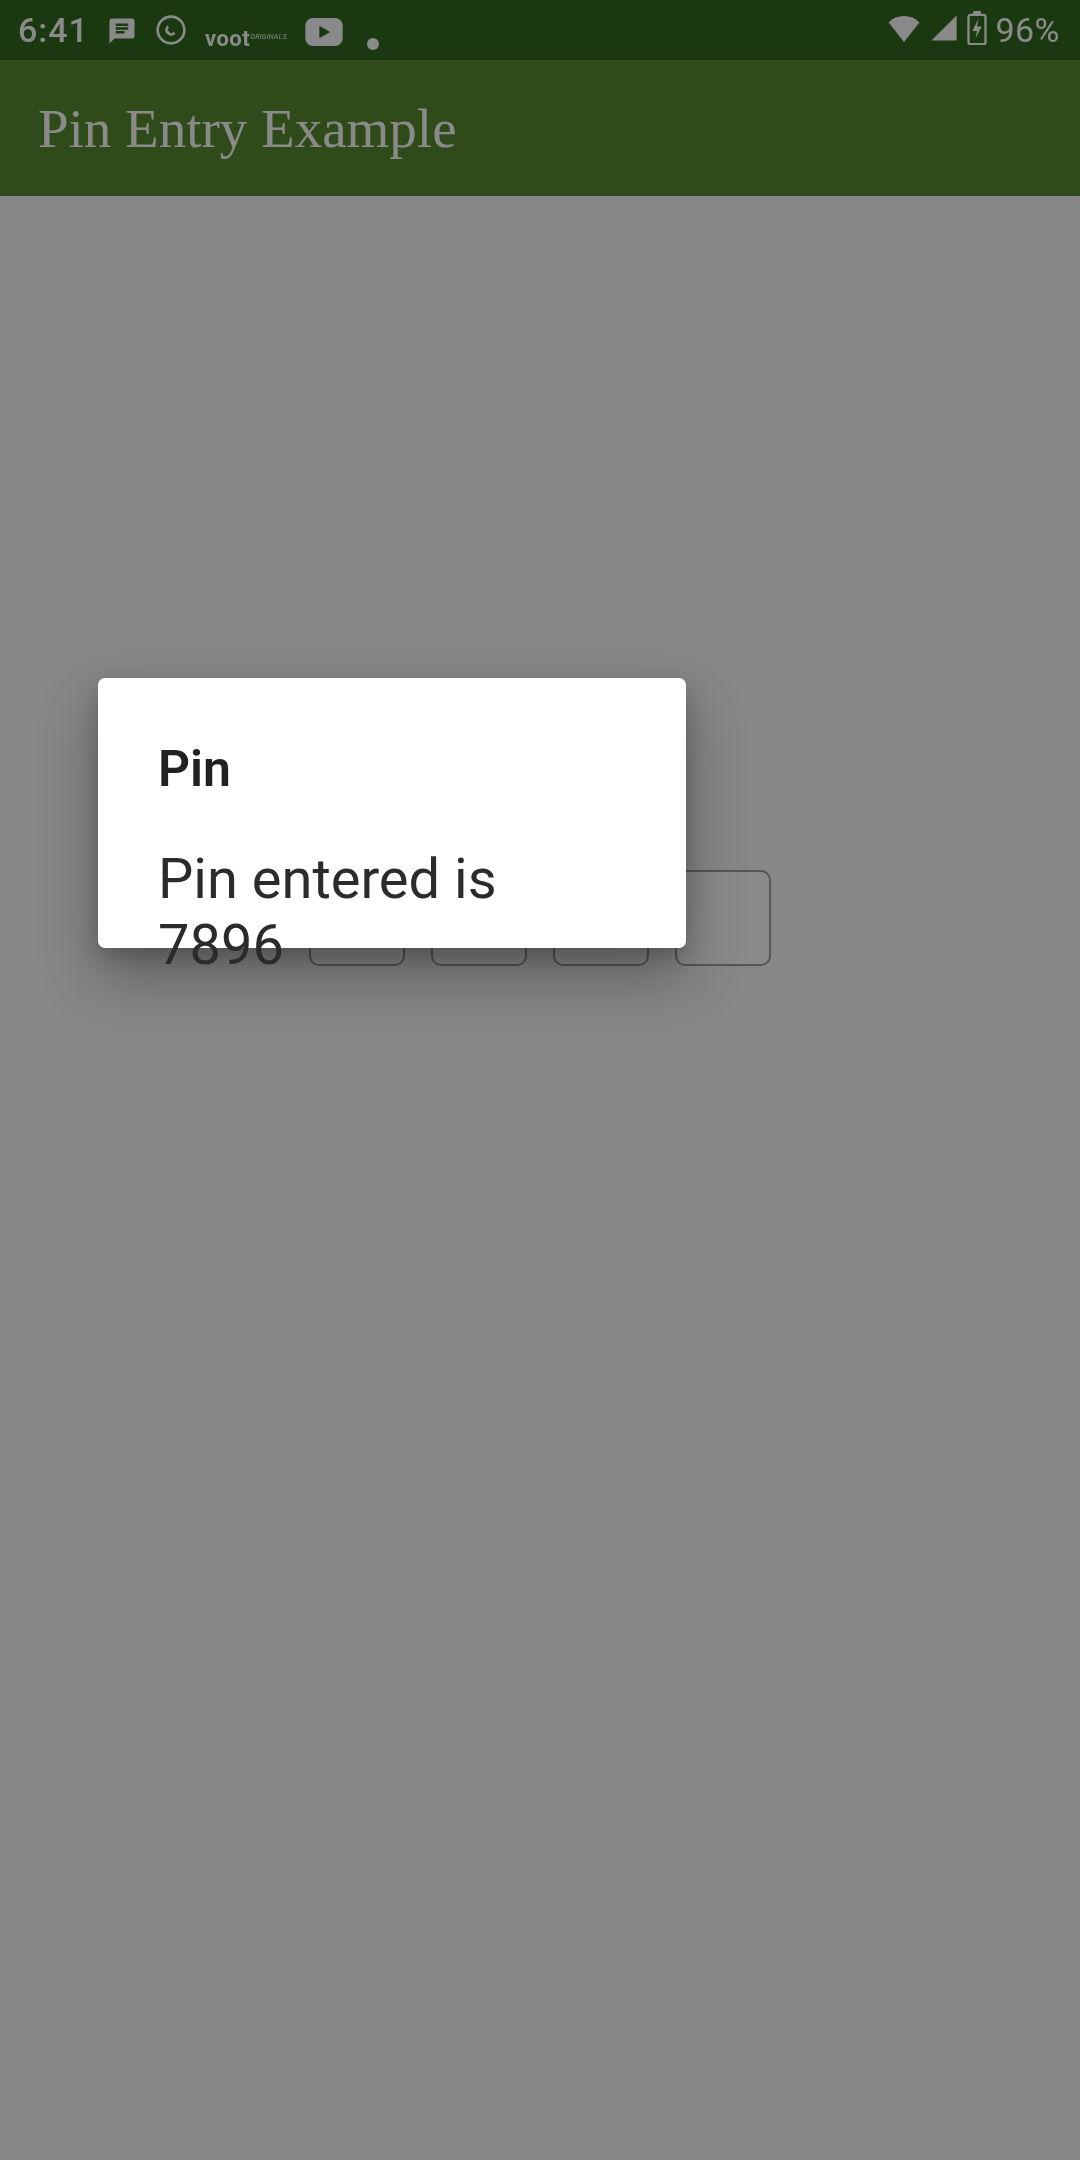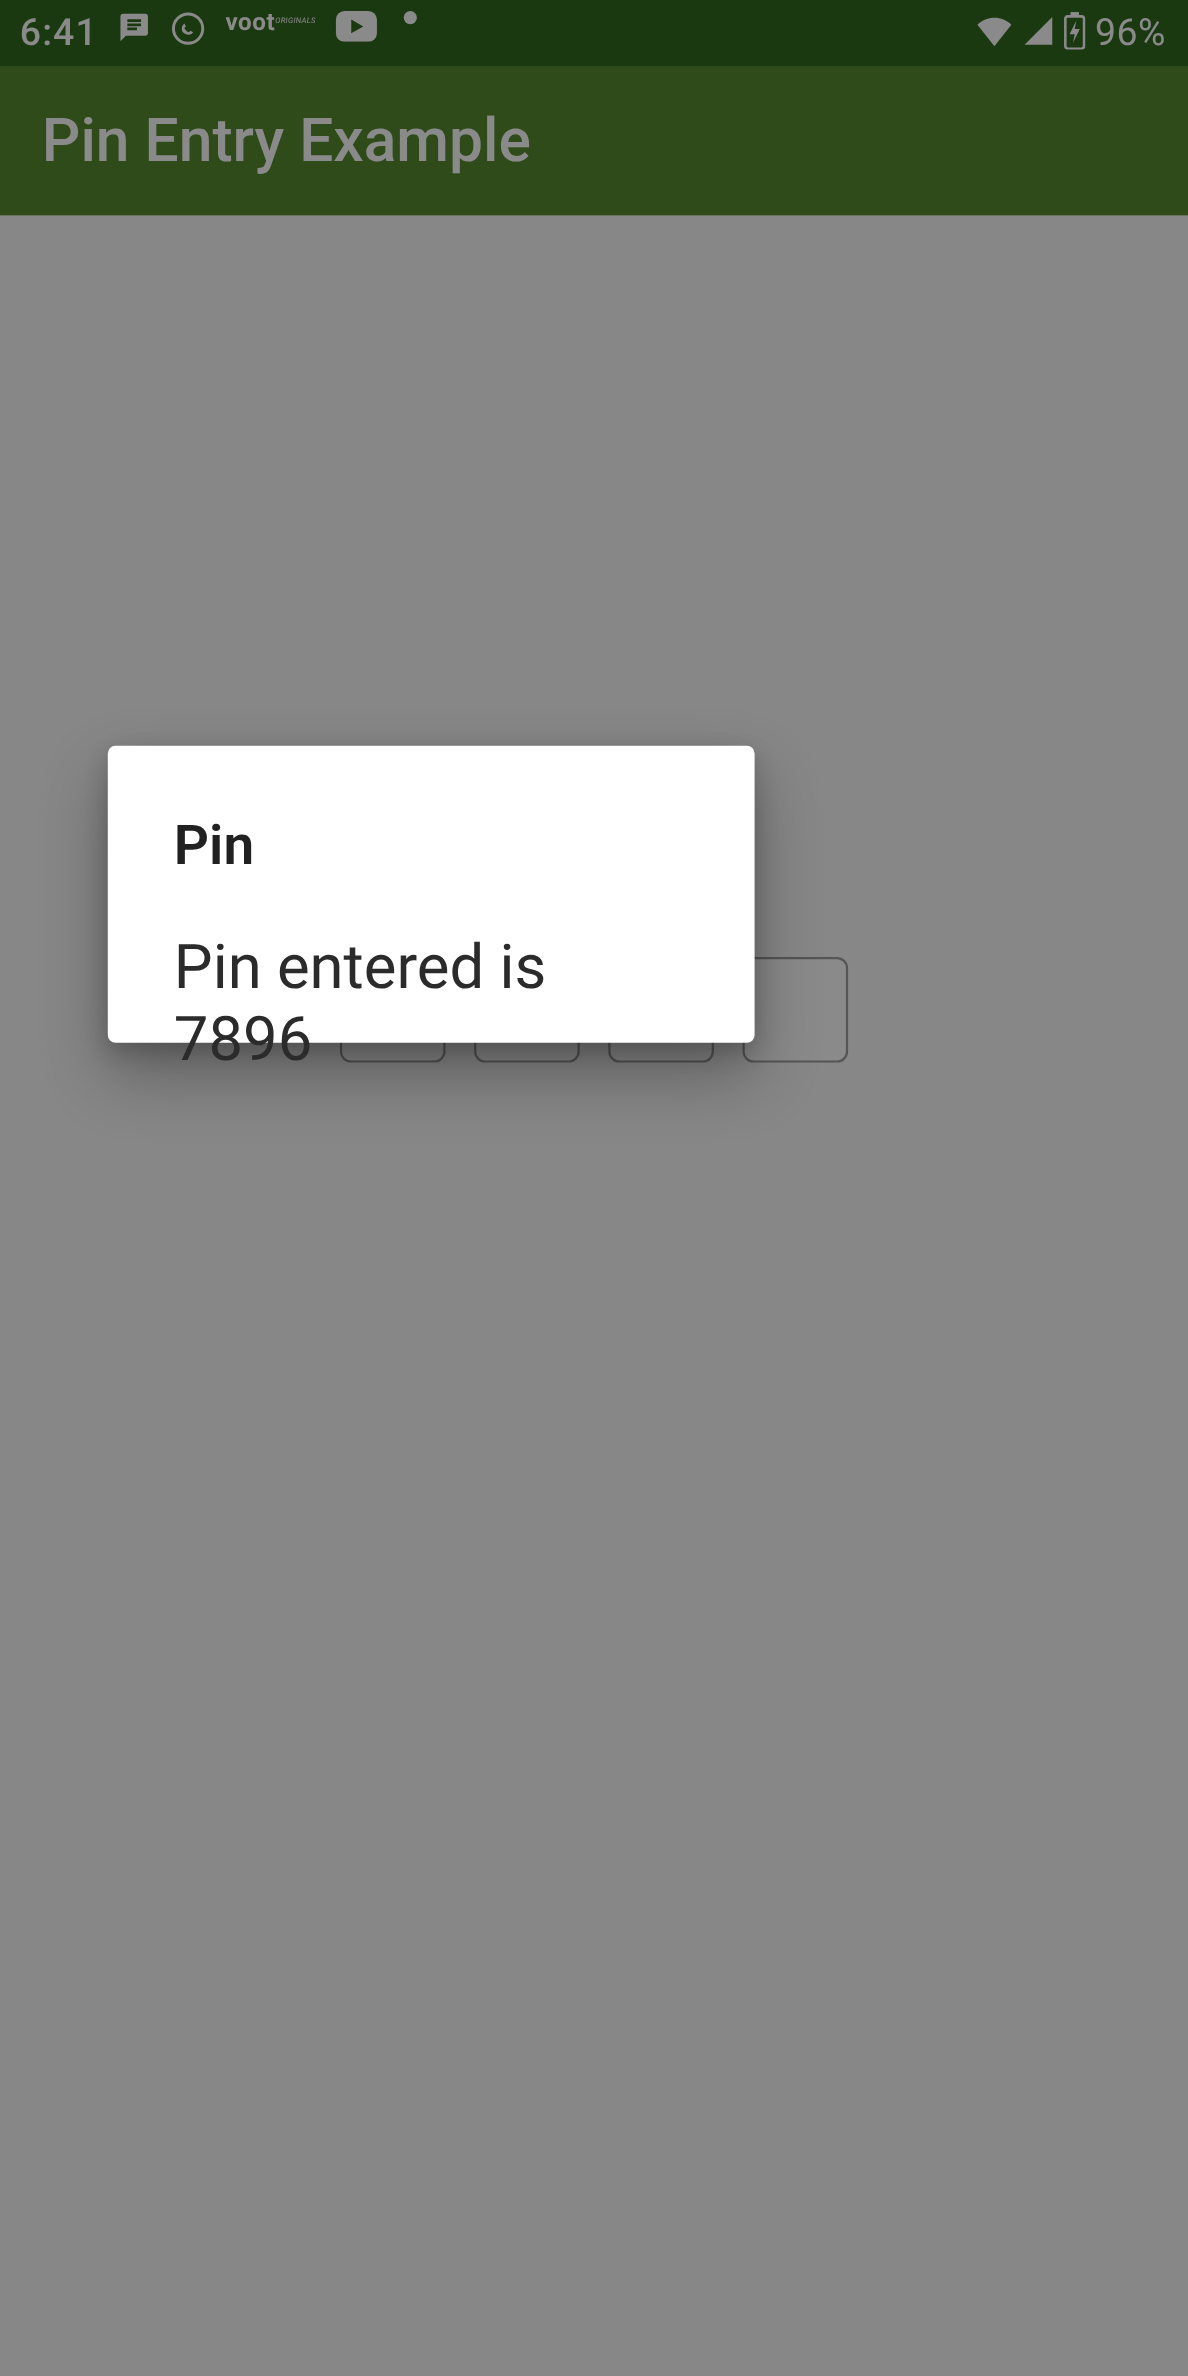--- a/index.html
+++ b/index.html
@@ -2,32 +2,32 @@
 <html><head>
   <meta charset="utf-8">
   <style>
     * { margin:0; padding:0; box-sizing:border-box; }
     html,body { width:1080px; height:2160px; font-family:Roboto,Arial,sans-serif; background:#fafafa; overflow:hidden; }
     .root { position:relative; width:1080px; height:2160px; background:#fafafa; }
 
     
     .status-bar { position:absolute; top:0; left:0; right:0; height:60px; background:#33691e;
                   display:flex; align-items:center; color:#fff; padding:0 20px 0 18px; }
-    .status-left { display:flex; align-items:flex-start; gap:18px; }
+    .status-left { display:flex; align-items:flex-end; gap:18px; }
     .status-time { font-size:34px; font-weight:500; letter-spacing:1px; }
     .status-right { margin-left:auto; display:flex; align-items:center; gap:8px; }
     .status-batt-pct { font-size:34px; font-weight:400; letter-spacing:0.5px; }
     .voot { font-size:22px; font-weight:700; letter-spacing:0.5px; }
     .voot-sub { font-size:7px; letter-spacing:0.3px; margin-top:-3px;font-style:italic; }
     .dot { width:12px; height:12px; border-radius:50%; background:#fff; margin-left:6px; }
 
     
     .app-bar { position:absolute; top:60px; left:0; right:0; height:136px; background:#558b2f;
                display:flex; align-items:center; padding-left:38px; }
-    .app-title { font-size:55px; font-weight:500; color:#ffffff; letter-spacing:0; }
+    .app-title { font-size:55px; font-weight:500; color:#ffffff; letter-spacing:0;font-family:Liberation Serif, serif; }
 
     
     .body-area { position:absolute; top:196px; left:0; right:0; bottom:0; background:#fafafa; }
 
     
     .pin-row { position:absolute; top:870px; left:0; right:0; display:flex; justify-content:center; gap:26px; }
     .pin-box { width:96px; height:96px; border:2px solid #9e9e9e; border-radius:10px; background:#ffffff; }
 
     
     .scrim { position:absolute; inset:0; background:rgba(0,0,0,0.46); }

